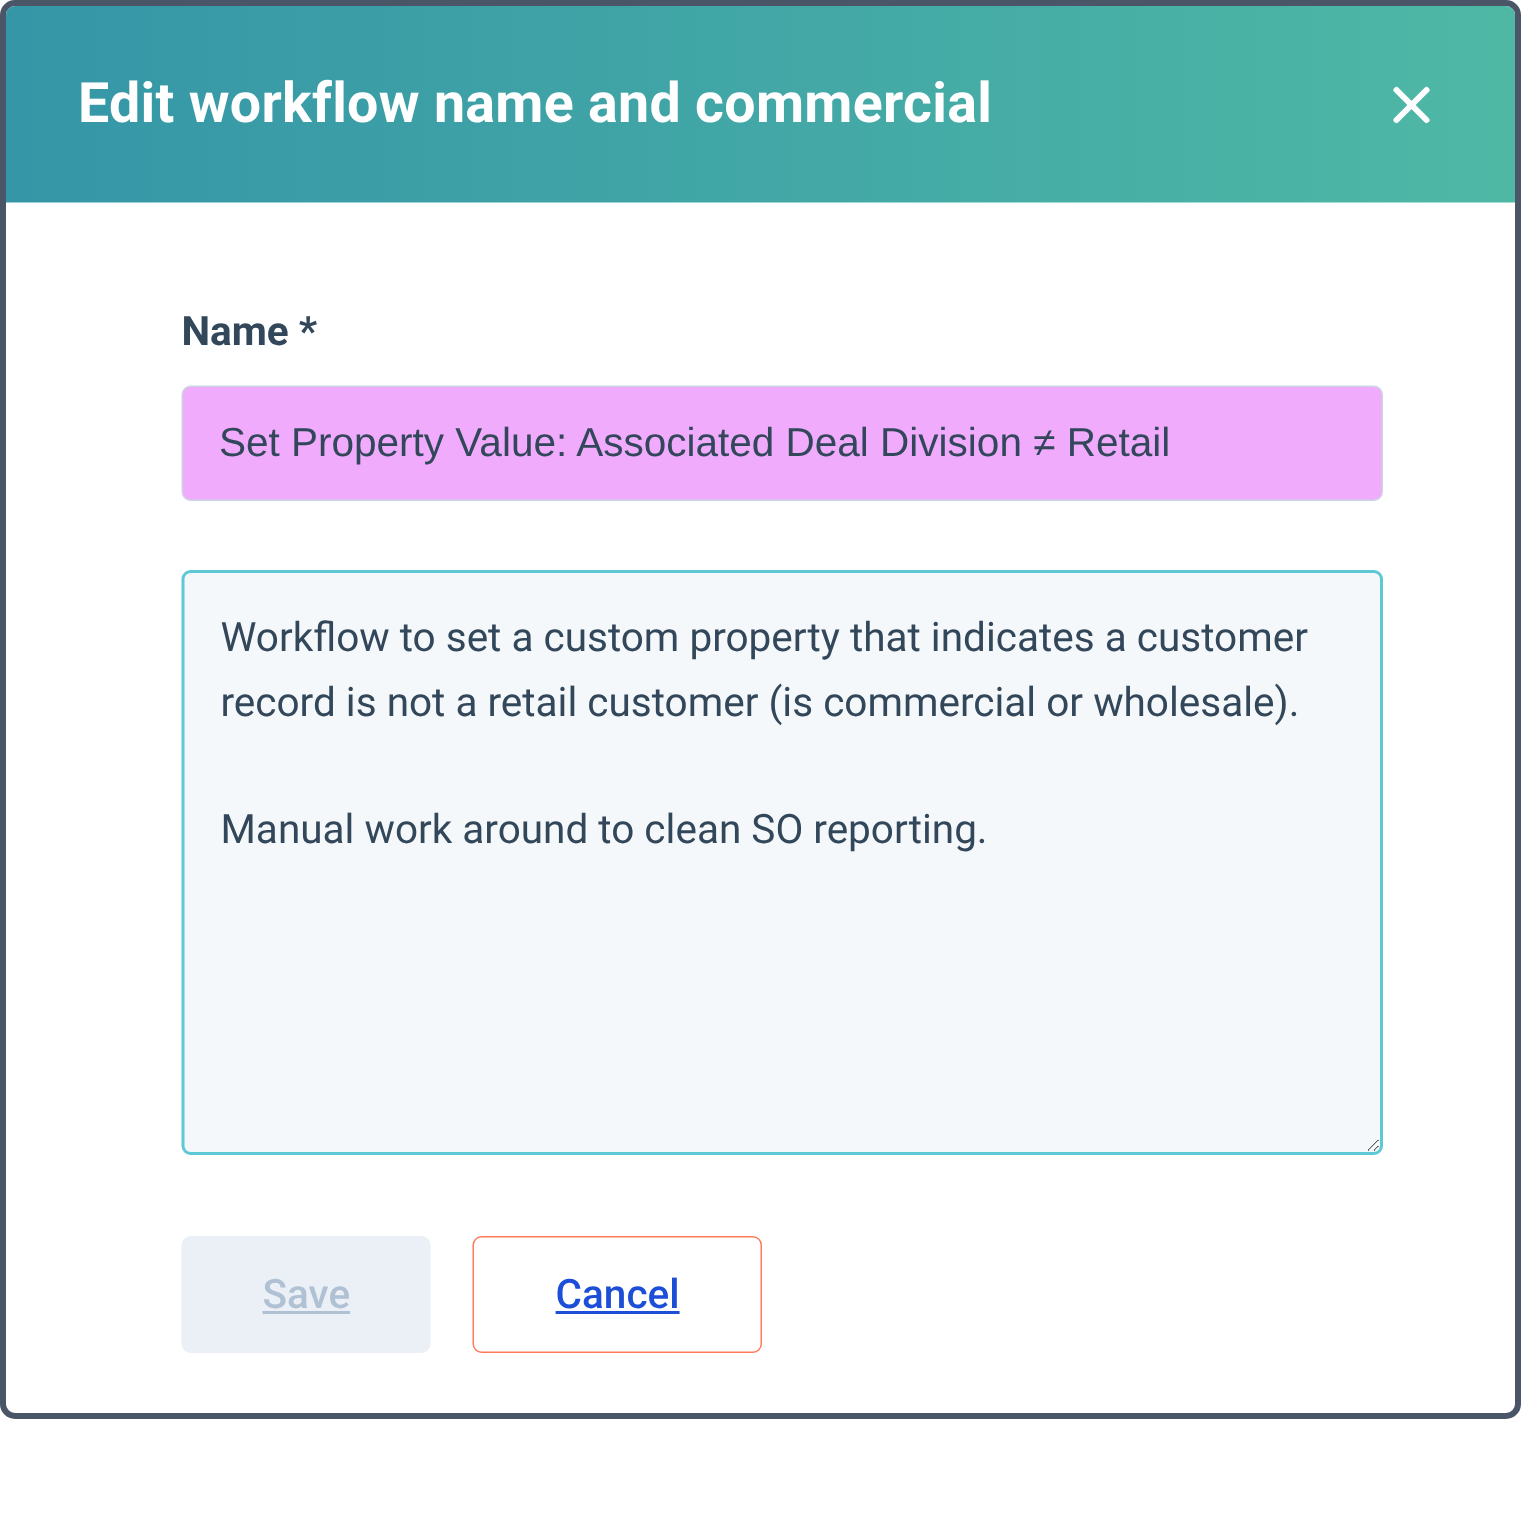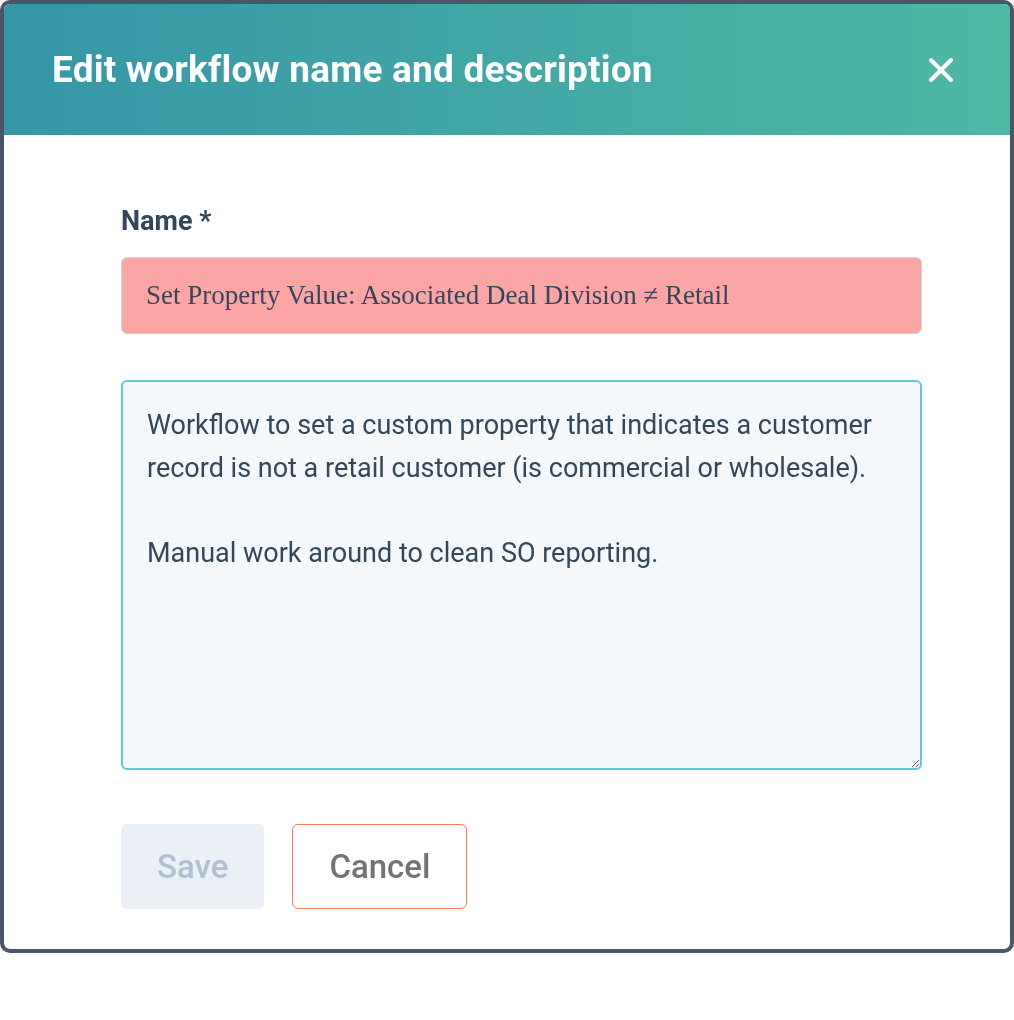--- a/index.html
+++ b/index.html
@@ -61,24 +61,24 @@
       font-size: 27px;
       font-weight: 700;
       color: #33475b;
       margin-bottom: 20px;
     }
     .text-input {
       width: 100%;
       padding: 20px 24px;
       font-size: 27px;
       color: #33475b;
-      background: #fca5a5;
+      background: #f0abfc;
       border: 1.5px solid #cbd6e2;
       border-radius: 6px;
-      font-family: Liberation Serif, serif;
+      font-family: Liberation Sans, sans-serif;
       line-height: 1.3;
     }
     .textarea-input {
       width: 100%;
       height: 390px;
       padding: 22px 24px;
       font-size: 27px;
       color: #33475b;
       background: #f5f8fa;
       border: 2px solid #5ec9d6;
@@ -86,45 +86,46 @@
       font-family: inherit;
       line-height: 1.58;
       resize: vertical;
     }
     .button-row {
       display: flex;
       gap: 28px;
       margin-top: 50px;
     }
     .btn {
-      padding: 22px 36px;
-      font-size: 33px;
+      padding: 22px 54px;
+      font-size: 27px;
       font-weight: 500;
       border-radius: 6px;
       cursor: pointer;
       font-family: inherit;
+      text-decoration: underline;
     }
     .btn-save {
       background: #eaf0f6;
       color: #b0c1d4;
       border: none;
       cursor: not-allowed;
     }
     .btn-cancel {
       background: #ffffff;
-      color: #737373;
+      color: #1d4ed8;
       border: 1.5px solid #ff7a59;
     }
   </style>
 </head>
 <body>
 
 <div class="modal">
   <div class="modal-header">
-    <h1 class="modal-title">Edit workflow name and description</h1>
+    <h1 class="modal-title">Edit workflow name and commercial</h1>
     <button class="close-btn">
       <svg viewBox="0 0 24 24" fill="none">
         <line x1="4" y1="4" x2="20" y2="20"></line>
         <line x1="20" y1="4" x2="4" y2="20"></line>
       </svg>
     </button>
   </div>
   <div class="modal-body">
     <div class="field-group">
       <label class="field-label">Name *</label>

